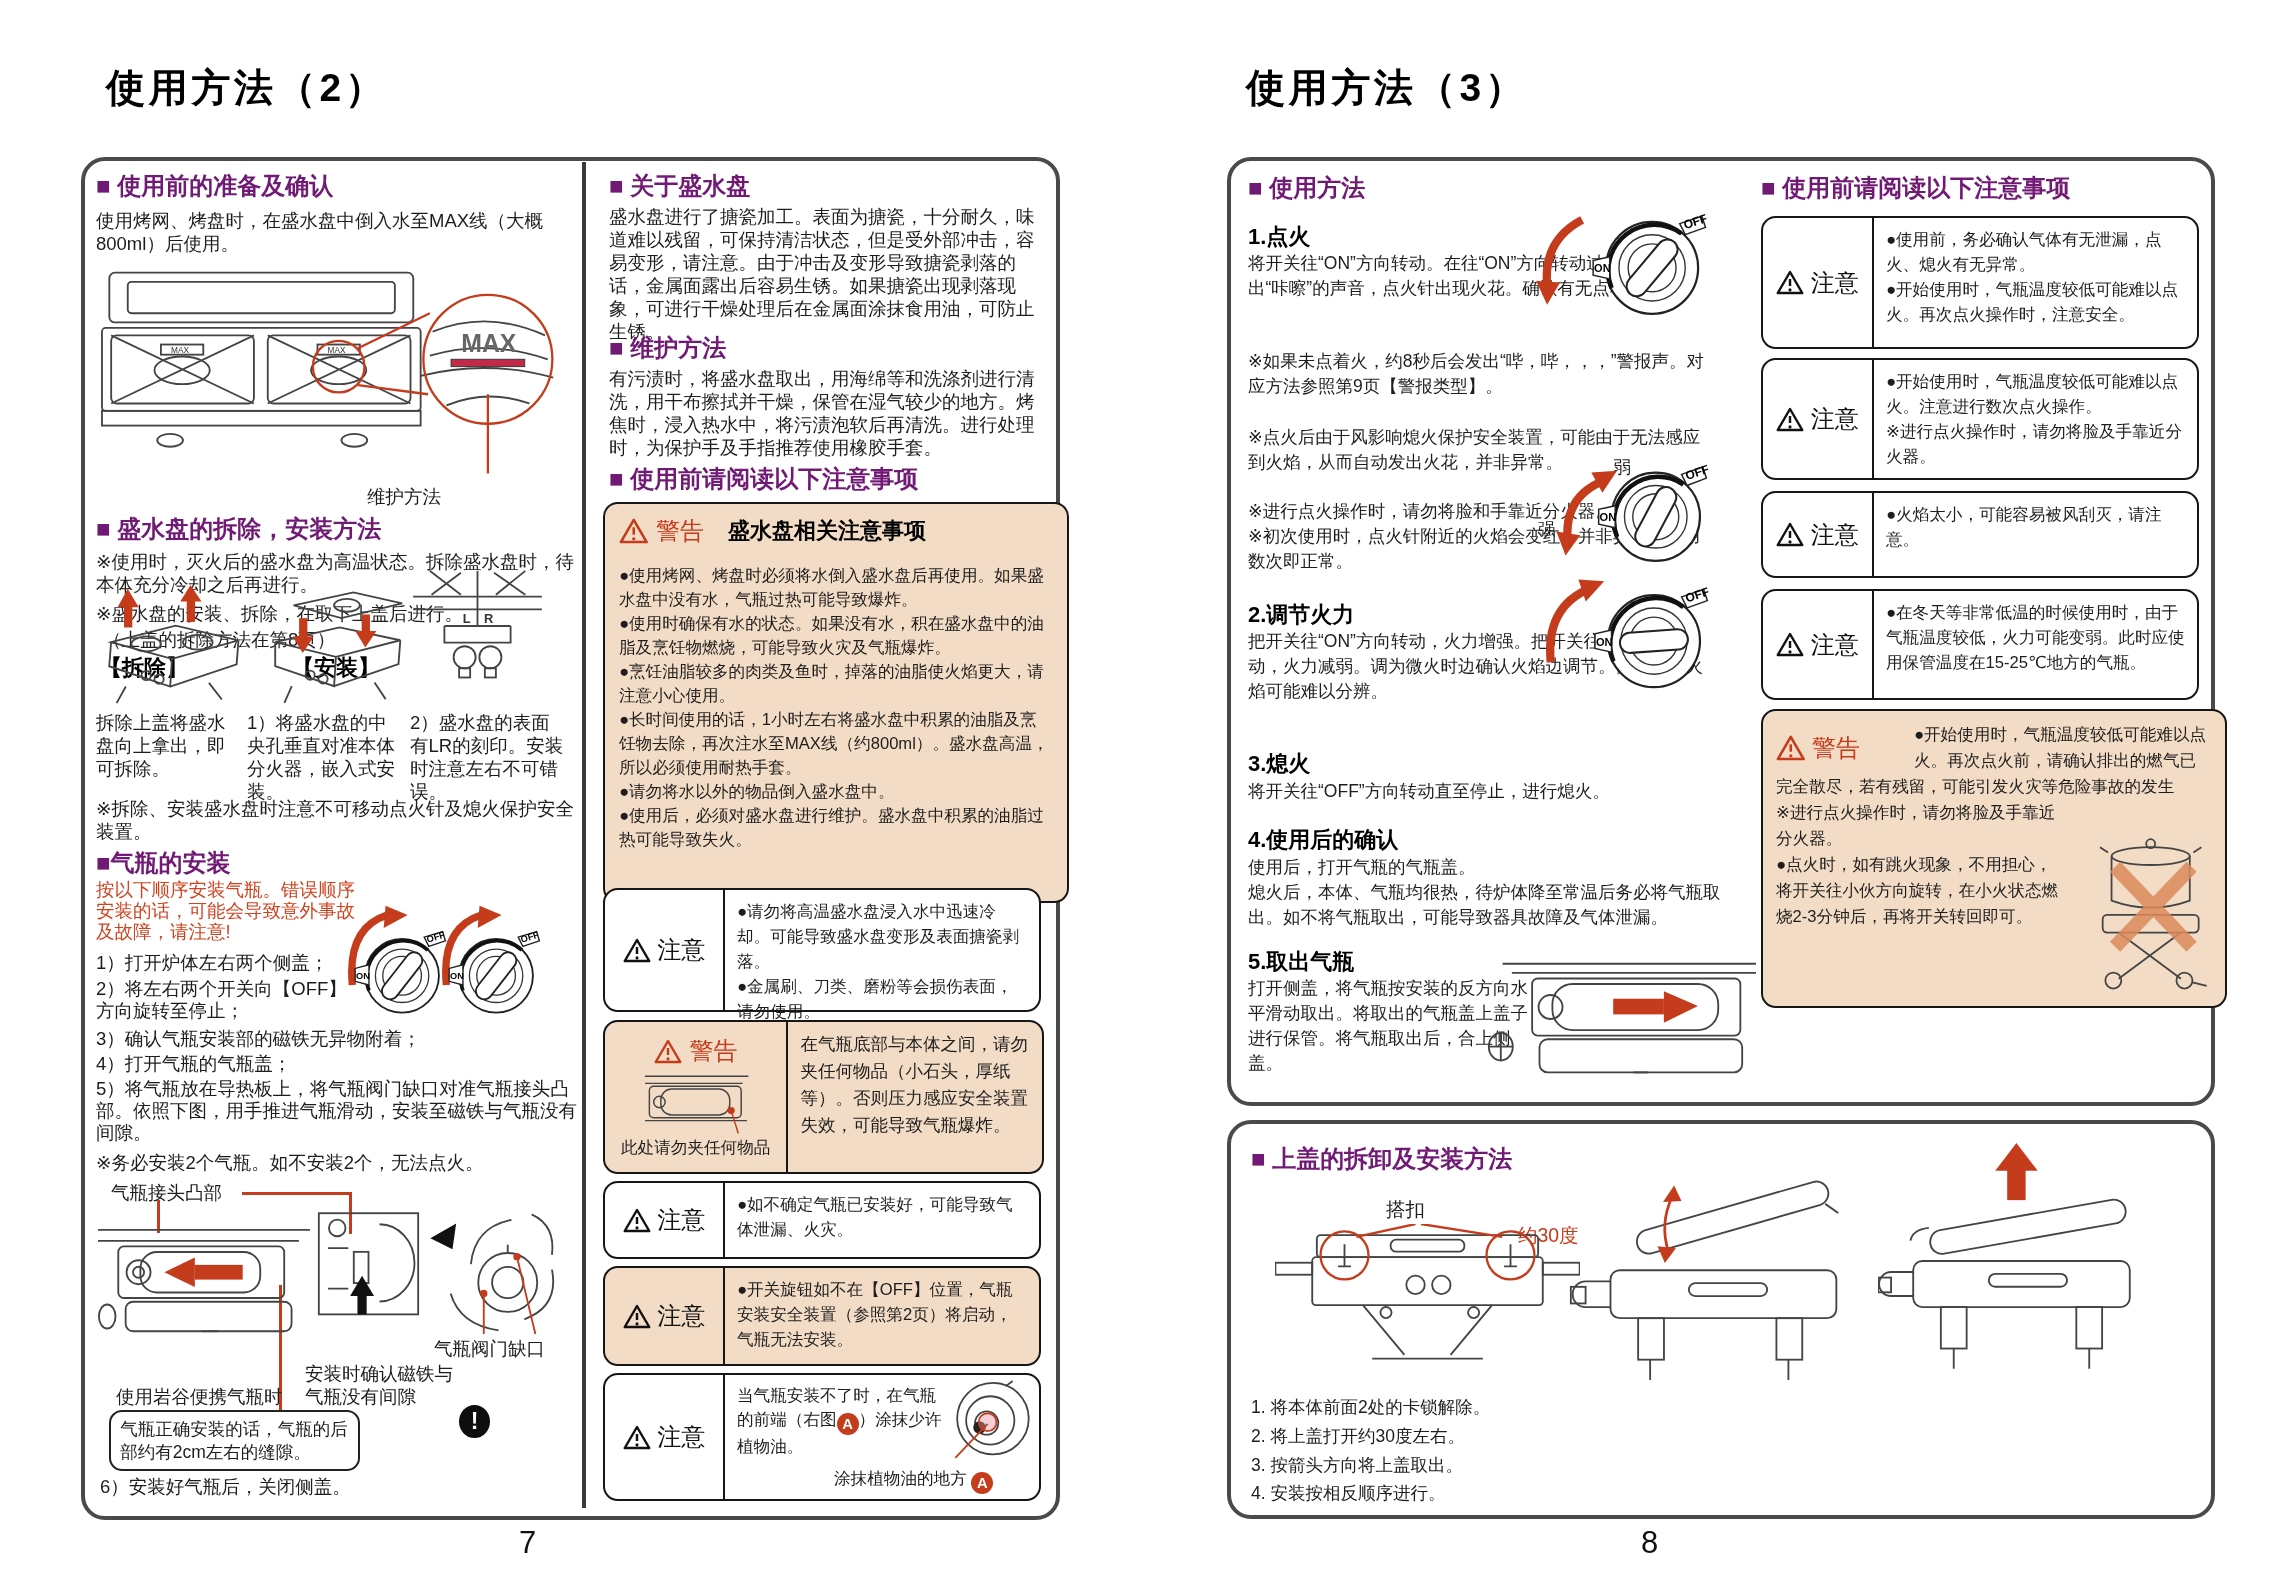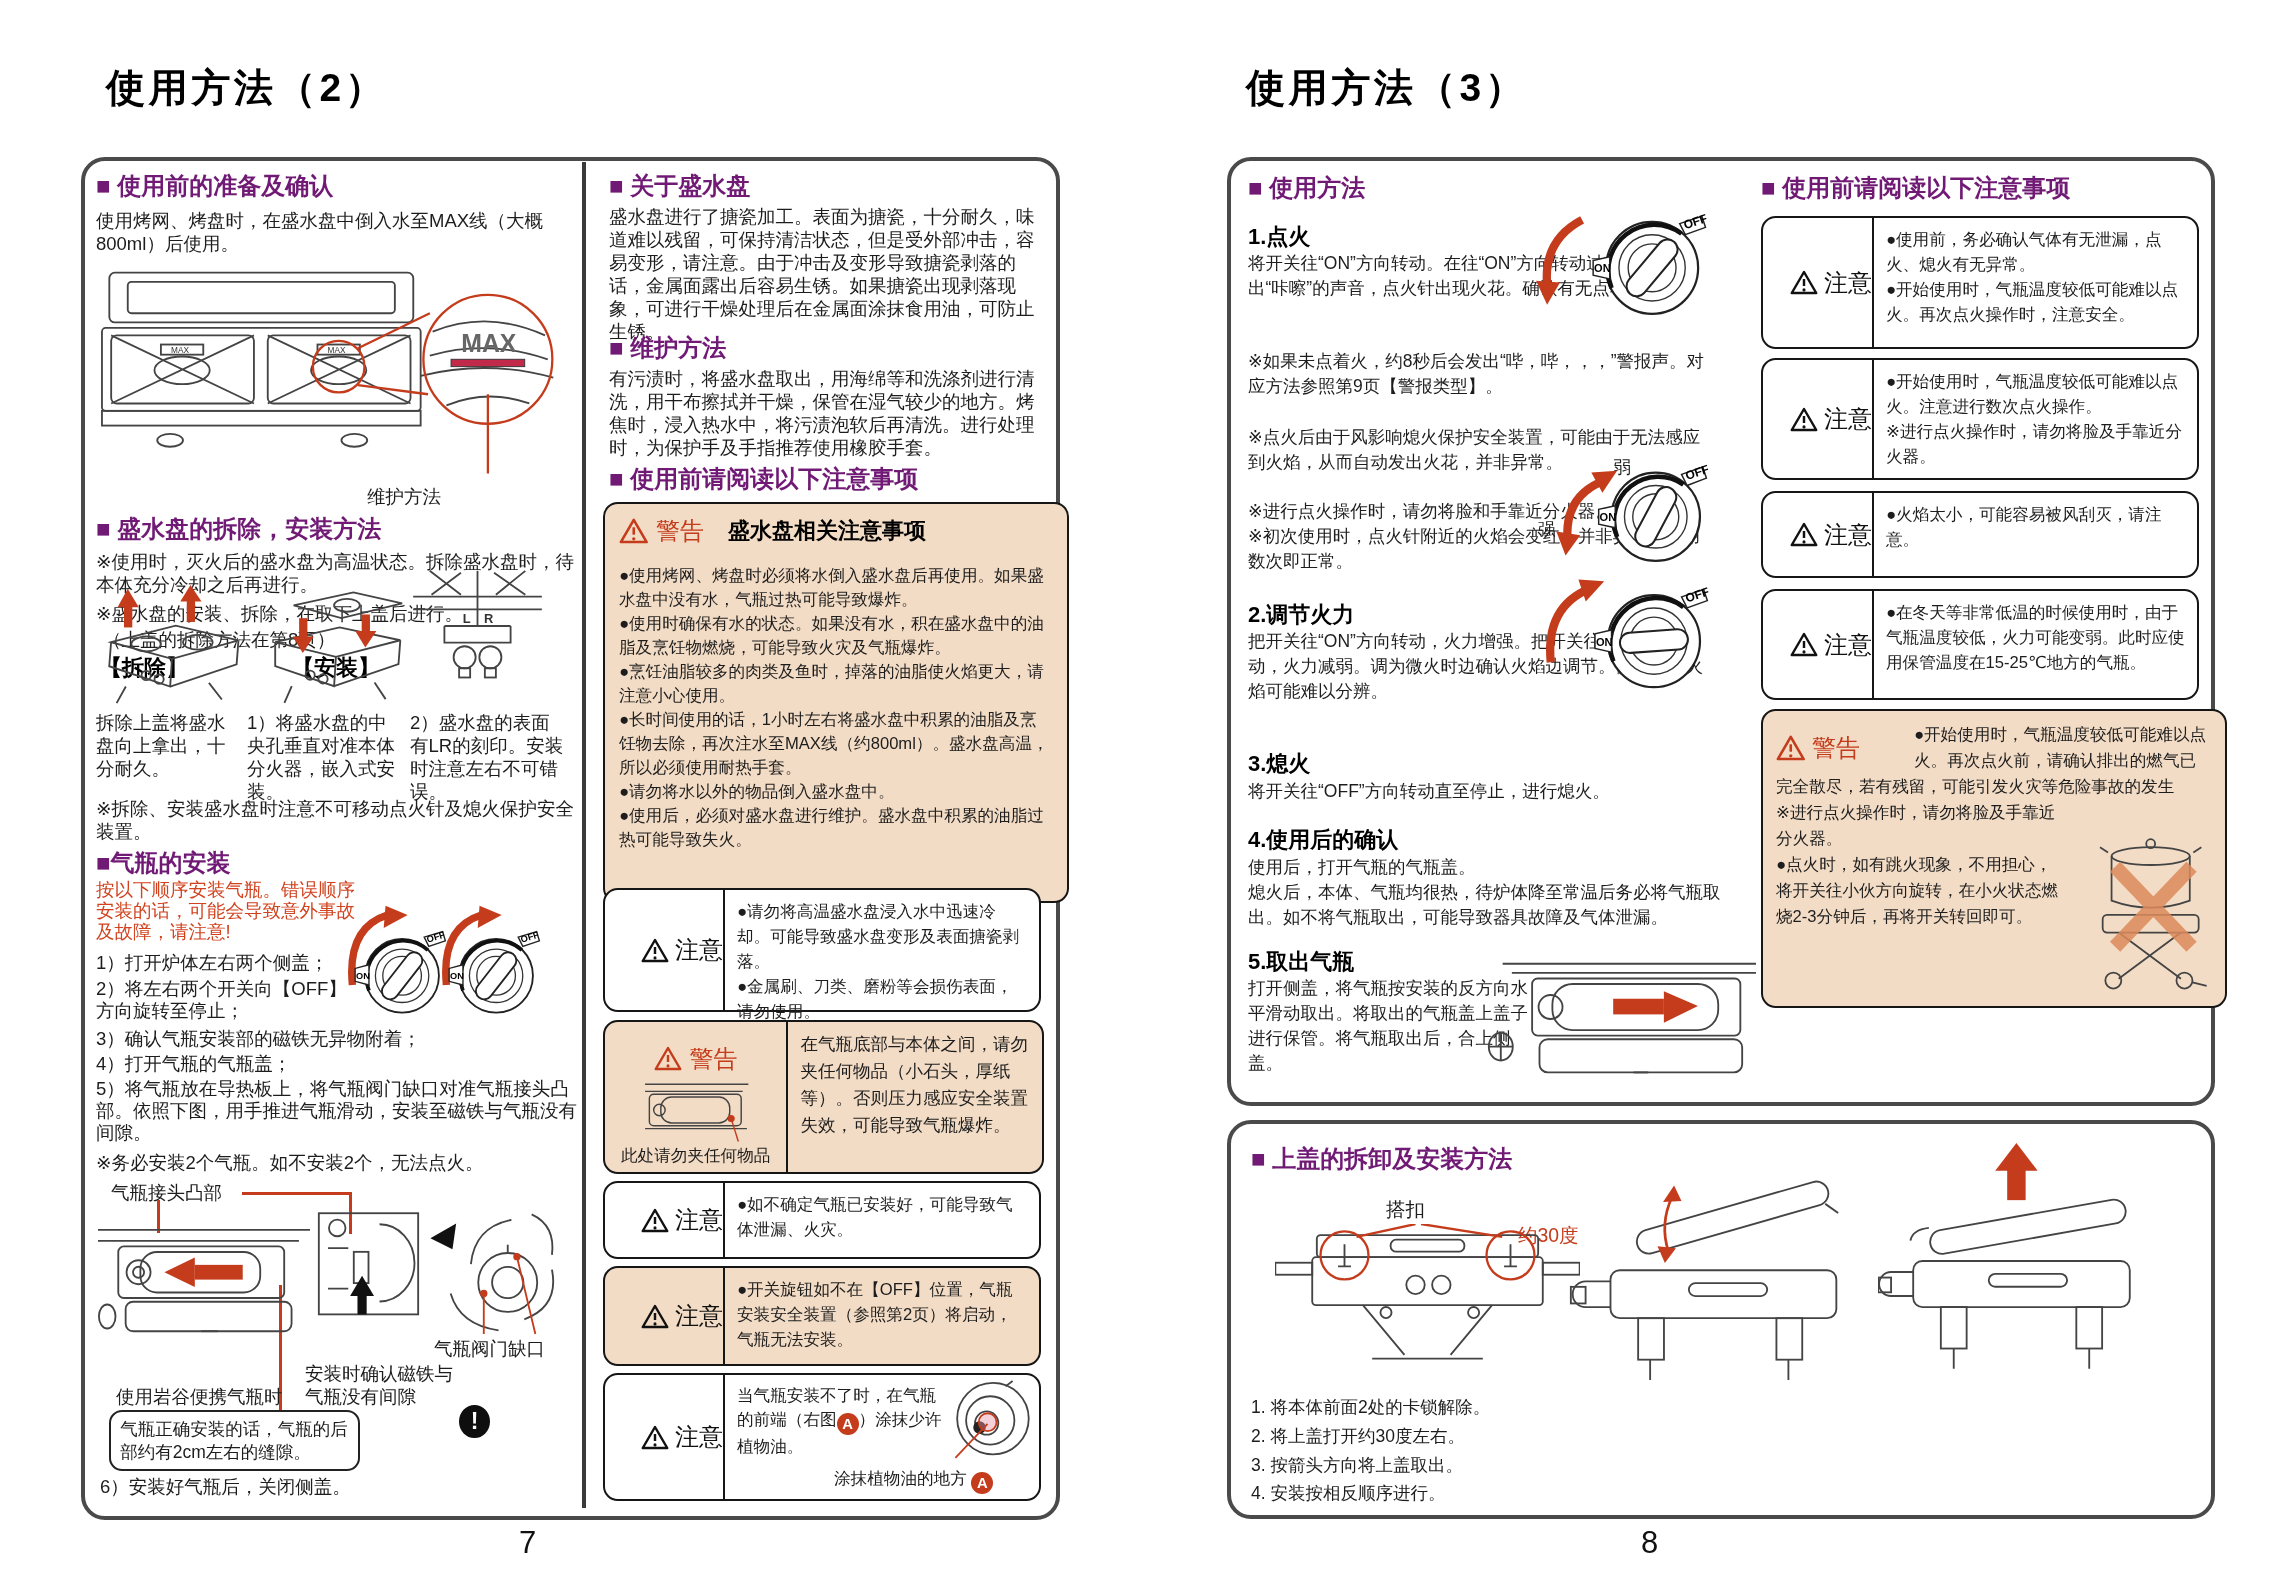--- a/index.html
+++ b/index.html
@@ -11,21 +11,21 @@
   .vdiv{position:absolute;width:3.7px;background:#3a3a3a}
   .h1{position:absolute;font-size:24px;font-weight:bold;color:#701a75}
   .h2{position:absolute;font-size:22px;font-weight:bold;color:#000}
   .t{position:absolute;font-size:18.5px;line-height:23px;color:#1d1d1d}
   .t8{position:absolute;font-size:17.5px;line-height:25px;color:#1d1d1d}
   .lbl{position:absolute;font-size:18.5px;color:#1d1d1d}
   .redtxt{position:absolute;font-size:18.5px;line-height:21px;color:#d1431f}
   .pgno{position:absolute;font-size:31px;color:#111}
   .nbox{position:absolute;display:flex;border:2.8px solid #161616;border-radius:14.8px;background:#fff}
   .peach{background:#f3dcc5}
-  .nlabel{flex:0 0 auto;display:flex;align-items:center;justify-content:flex-end;gap:6.5px;
+  .nlabel{flex:0 0 auto;display:flex;align-items:center;justify-content:center;gap:6.5px;
           border-right:2.8px solid #161616;font-size:24px;color:#111}
   .nbody{flex:1;padding:9.2px 12px;font-size:16.6px;line-height:25px;position:relative}
   .wlab{display:flex;align-items:center;gap:7.4px;font-size:24px;color:#c43c1c}
   .badge{display:inline-block;width:22px;height:22px;border-radius:50%;background:#c43c1c;color:#fff;
          font-weight:bold;font-size:14.8px;text-align:center;line-height:22px;vertical-align:-3.7px}
   .rline{position:absolute;background:#c43c1c}
   .bubble{position:absolute;border:2.8px solid #222;border-radius:13px;padding:5.5px 9.2px;
           font-size:17.5px;line-height:23px;color:#1d1d1d}
   .excl{position:absolute;width:31px;height:33px;background:#0e0e0e;border-radius:50%;color:#fff;
         font-weight:bold;font-size:23px;text-align:center;line-height:33px}
@@ -129,21 +129,21 @@
         <path d="M34 62 34 80 106 80 106 62M34 62H106"></path>
         <circle cx="56" cy="96" r="12"></circle>
           <circle cx="84" cy="96" r="12"></circle>
         <rect x="50" y="108" width="12" height="10"></rect>
           <rect x="78" y="108" width="12" height="10"></rect>
       </g>
       <text x="54" y="59" font-size="14" font-weight="bold" fill="#333">L</text>
       <text x="77" y="59" font-size="14" font-weight="bold" fill="#333">R</text>
     </svg>
 
-    <div class="t" style="left:96px;top:711px;width:138px">拆除上盖将盛水盘向上拿出，十分耐久。</div>
+    <div class="t" style="left:96px;top:711px;width:138px">拆除上盖将盛水盘向上拿出，即可拆除。</div>
     <div class="t" style="left:247px;top:711px;width:152px">1）将盛水盘的中央孔垂直对准本体分火器，嵌入式安装。</div>
     <div class="t" style="left:410px;top:711px;width:157px">2）盛水盘的表面有LR的刻印。安装时注意左右不可错误。</div>
     <div class="t" style="left:96px;top:797px;width:485px">※拆除、安装盛水盘时注意不可移动点火针及熄火保护安全装置。</div>
 
     <div class="h1" style="left:96px;top:847px">■气瓶的安装</div>
     <div class="redtxt" style="left:96px;top:879px;width:268px">按以下顺序安装气瓶。错误顺序安装的话，可能会导致意外事故及故障，请注意!</div>
 
     <svg class="abs" style="left:343px;top:904px" width="109" height="116" viewBox="0 0 118 126">
       <path d="M10 88Q4 26 48 12" fill="none" stroke="#c43c1c" stroke-width="8"></path>
         <polygon points="46,2 70,12 44,26" fill="#c43c1c"></polygon>

